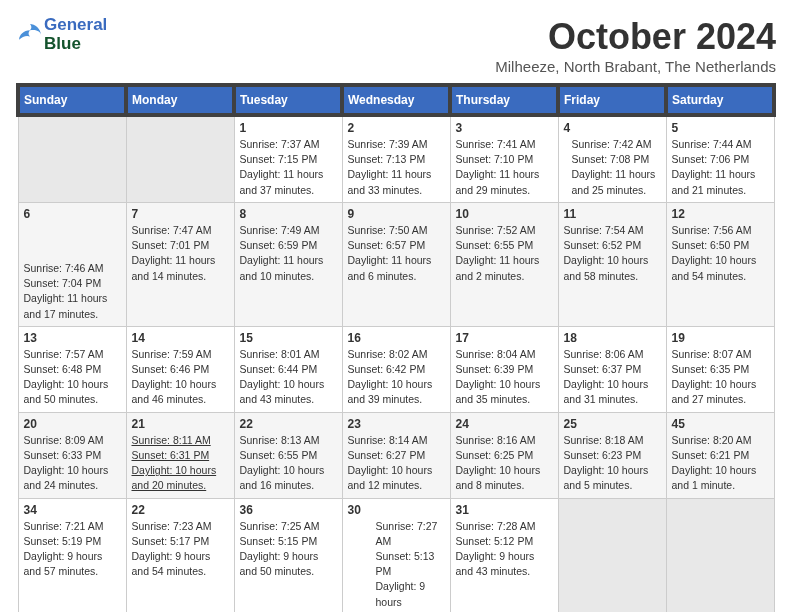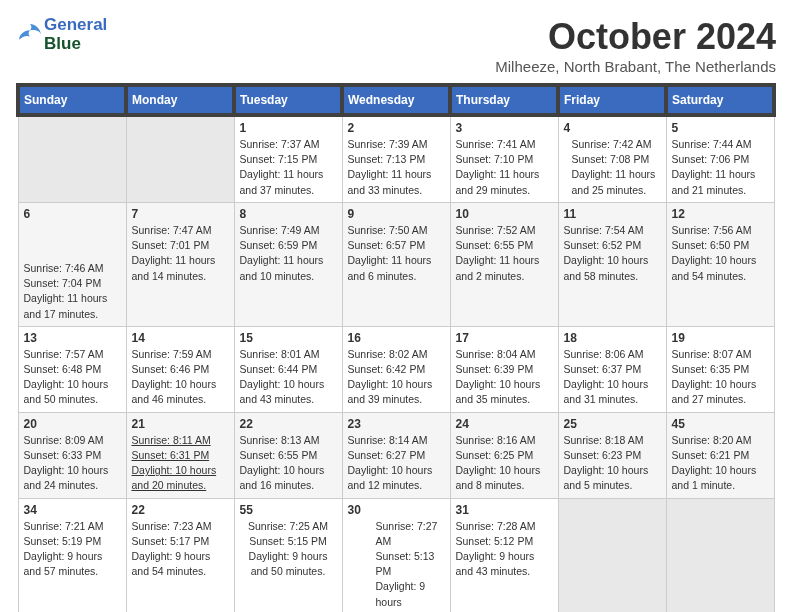--- a/index.html
+++ b/index.html
@@ -314,22 +314,22 @@
 and 57 minutes.</div>
         </td>
         <td>
           <span class="day-num">22</span>
           <div class="day-info" style="white-space: pre-line;">Sunrise: 7:23 AM
 Sunset: 5:17 PM
 Daylight: 9 hours
 and 54 minutes.</div>
         </td>
         <td>
-          <span class="day-num">55</span>
-          <div class="day-info" style="white-space: pre-line; text-align: center;">Sunrise: 7:25 AM
+          <span class="day-num">36</span>
+          <div class="day-info" style="white-space: pre-line;">Sunrise: 7:25 AM
 Sunset: 5:15 PM
 Daylight: 9 hours
 and 50 minutes.</div>
         </td>
         <td>
           <span class="day-num">30</span>
           <div class="day-info" style="white-space: pre-line; margin-left: 28px;">Sunrise: 7:27 AM
 Sunset: 5:13 PM
 Daylight: 9 hours
 and 46 minutes.</div>

